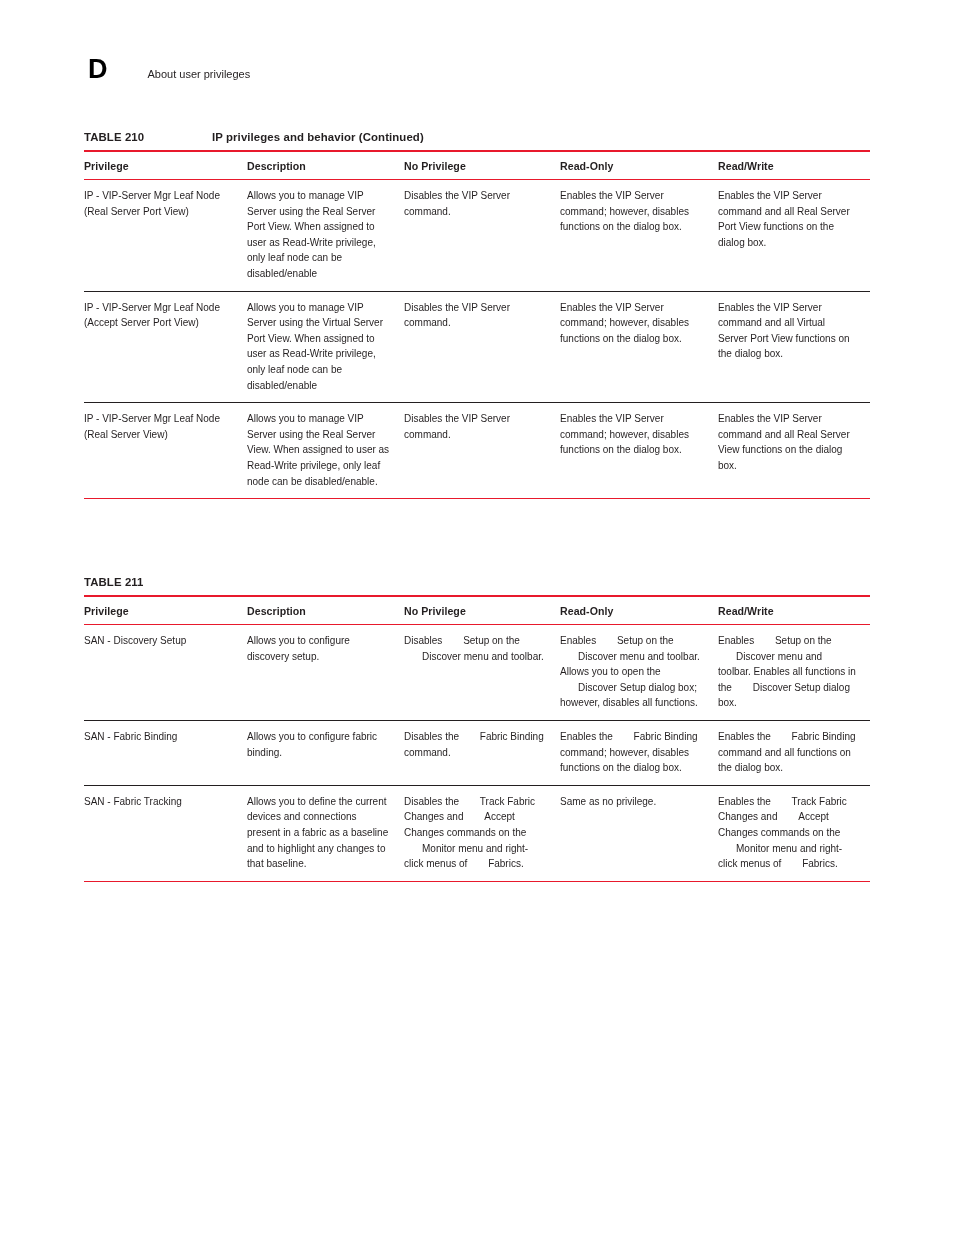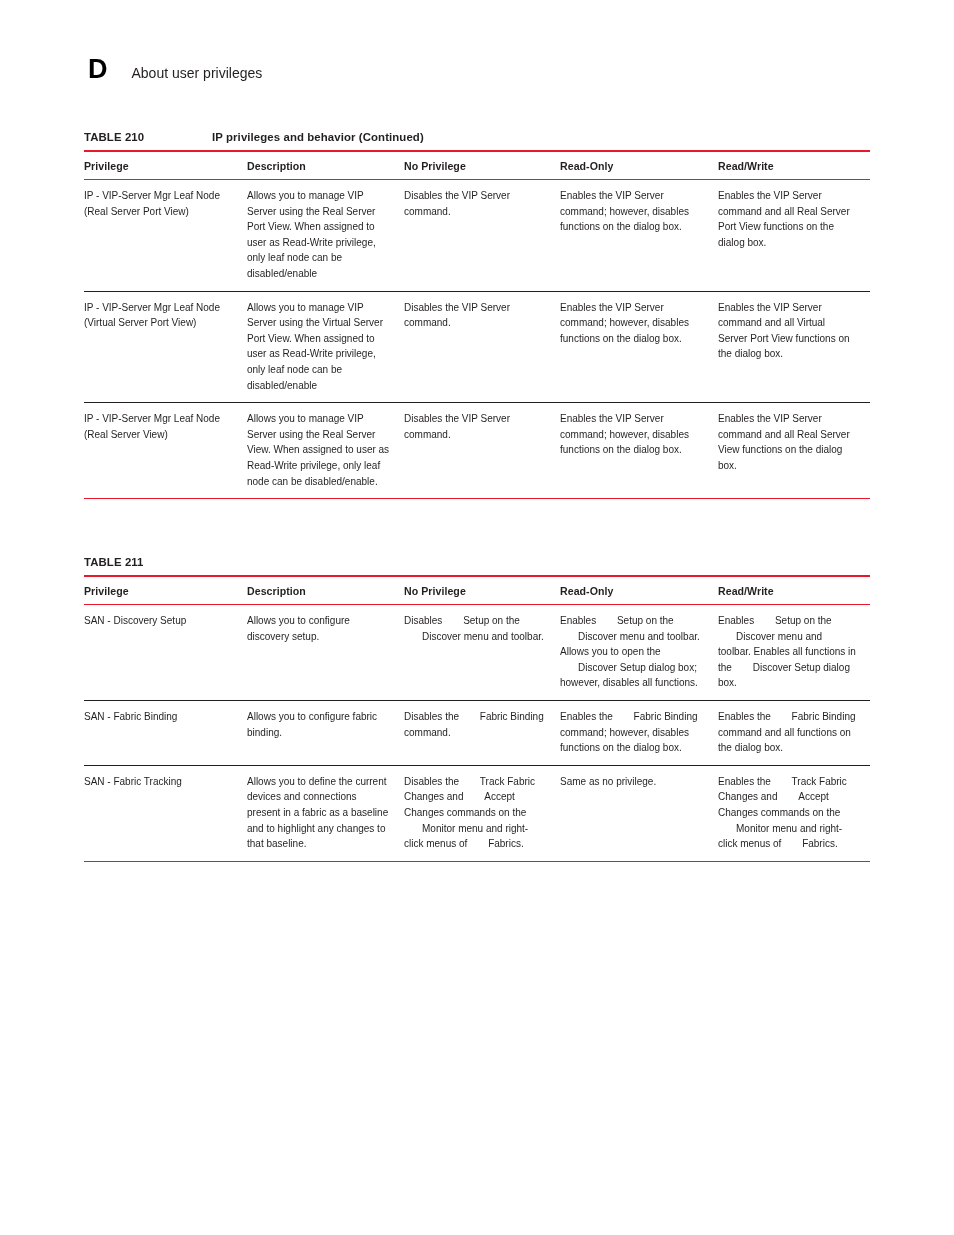--- a/index.html
+++ b/index.html
@@ -31,35 +31,35 @@
     align-items: baseline;
   }
   .chapter-letter {
     font-size: 27px;
     font-weight: bold;
     line-height: 1;
     letter-spacing: 0px;
     color: #000000;
   }
   .chapter-title {
-    font-size: 14px;
+    font-size: 11px;
     font-weight: normal;
     color: #231f20;
-    margin-left: 24px;
+    margin-left: 40px;
     line-height: 1;
   }
 
   
   .table-block {
     position: absolute;
     left: 84px;
     width: 786px;
   }
   #table-210 { top: 131px; }
-  #table-211 { top: 556px; }
+  #table-211 { top: 576px; }
 
   .table-caption {
     display: flex;
     align-items: center;
     font-size: 11.4px;
     font-weight: bold;
     color: #231f20;
     margin-bottom: 7px;
     letter-spacing: 0.1px;
   }
@@ -140,21 +140,21 @@
       </thead>
       <tbody>
         <tr>
           <td>IP - VIP-Server Mgr Leaf Node (Real Server Port View)</td>
           <td>Allows you to manage VIP Server using the Real Server Port View. When assigned to user as Read-Write privilege, only leaf node can be disabled/enable</td>
           <td>Disables the VIP Server command.</td>
           <td>Enables the VIP Server command; however, disables functions on the dialog box.</td>
           <td>Enables the VIP Server command and all Real Server Port View functions on the dialog box.</td>
         </tr>
         <tr>
-          <td>IP - VIP-Server Mgr Leaf Node (Virtual Server Port View)</td>
+          <td>IP - VIP-Server Mgr Leaf Node (Accept Server Port View)</td>
           <td>Allows you to manage VIP Server using the Virtual Server Port View. When assigned to user as Read-Write privilege, only leaf node can be disabled/enable</td>
           <td>Disables the VIP Server command.</td>
           <td>Enables the VIP Server command; however, disables functions on the dialog box.</td>
           <td>Enables the VIP Server command and all Virtual Server Port View functions on the dialog box.</td>
         </tr>
         <tr>
           <td>IP - VIP-Server Mgr Leaf Node (Real Server View)</td>
           <td>Allows you to manage VIP Server using the Real Server View. When assigned to user as Read-Write privilege, only leaf node can be disabled/enable.</td>
           <td>Disables the VIP Server command.</td>
           <td>Enables the VIP Server command; however, disables functions on the dialog box.</td>

